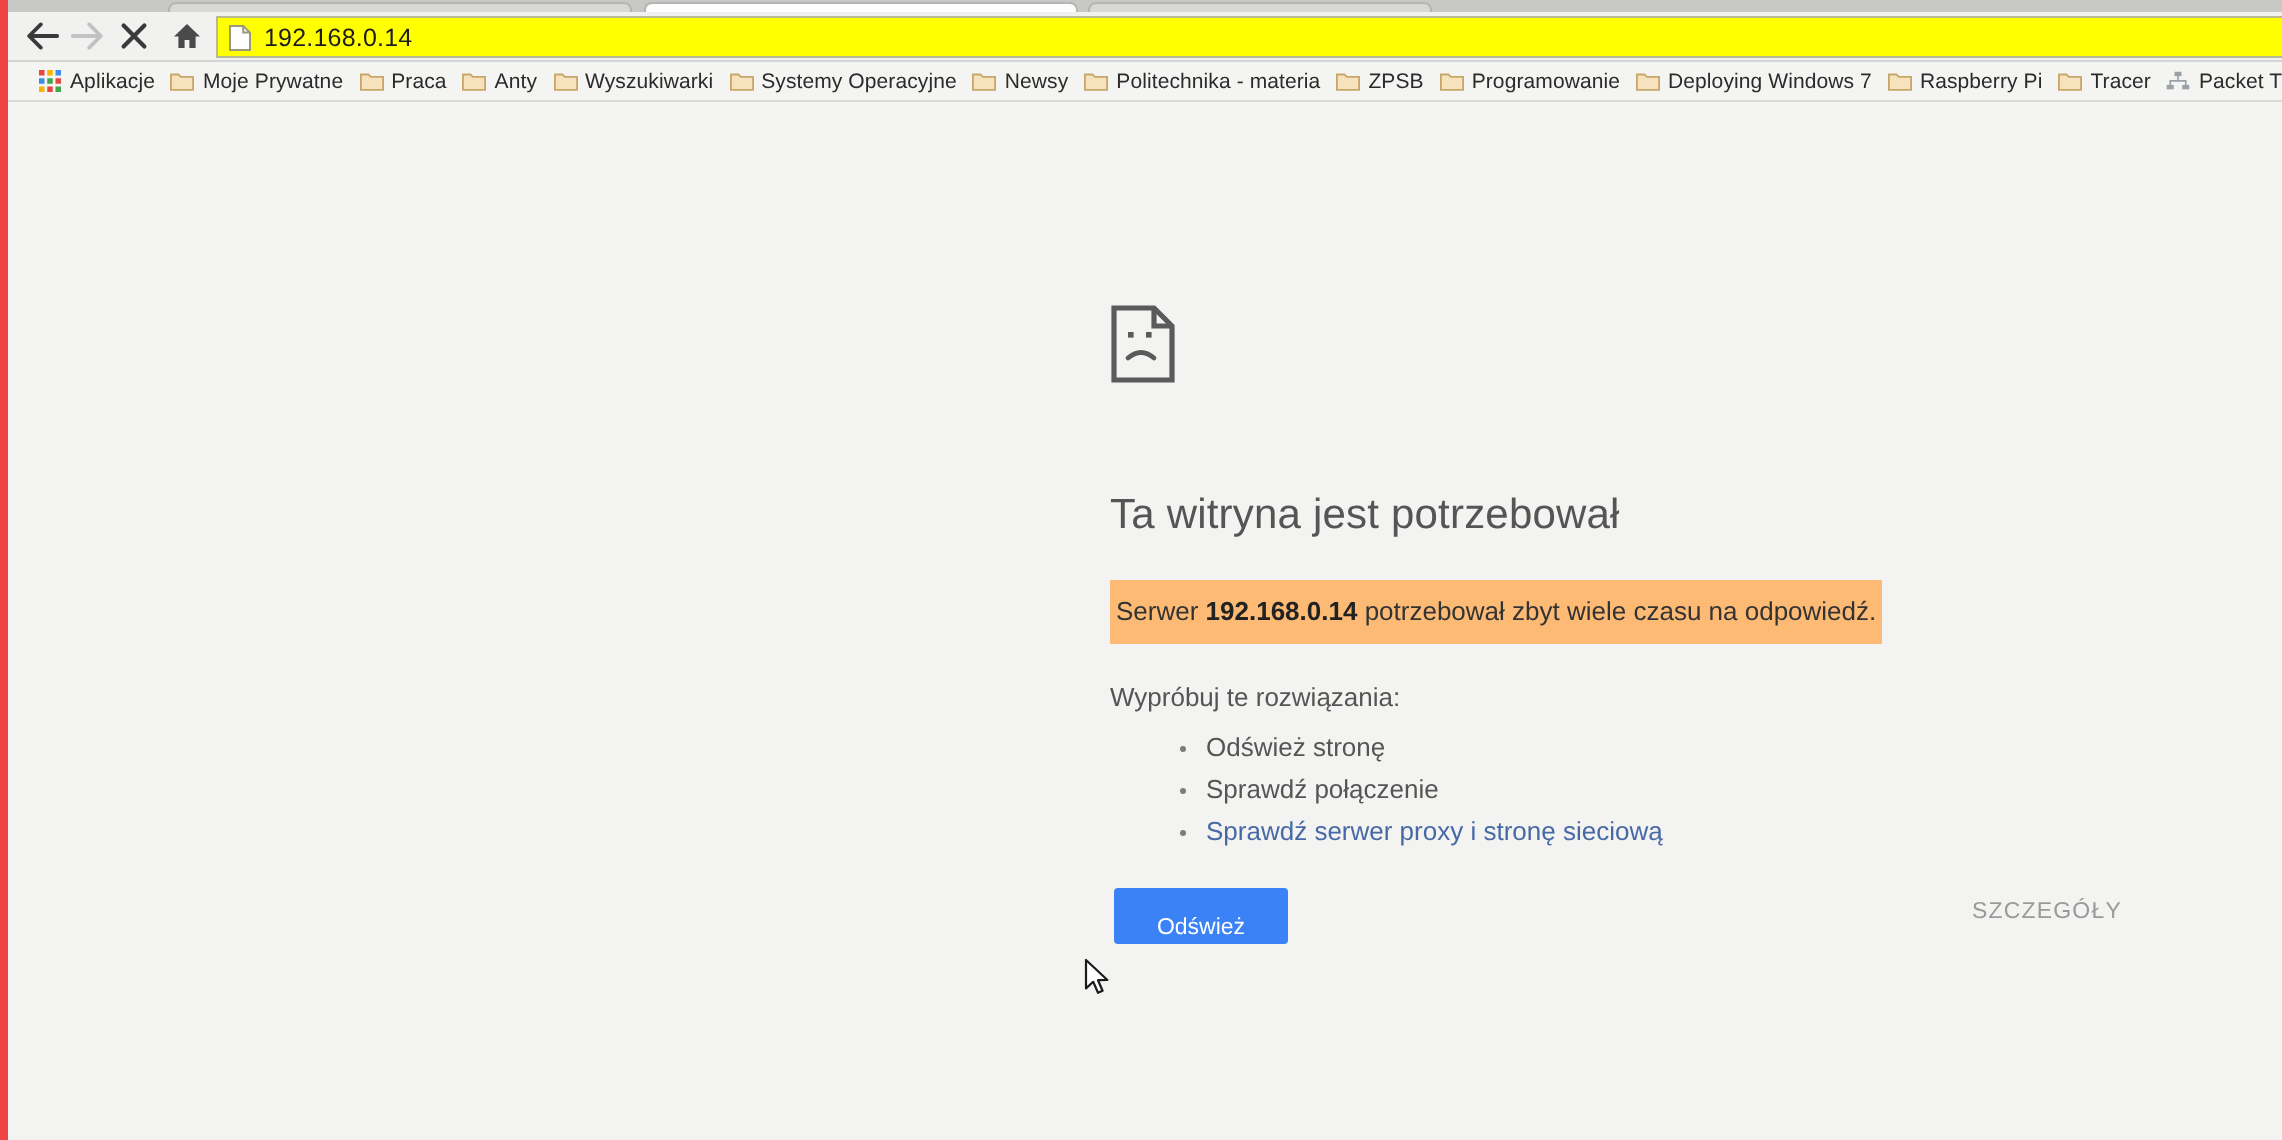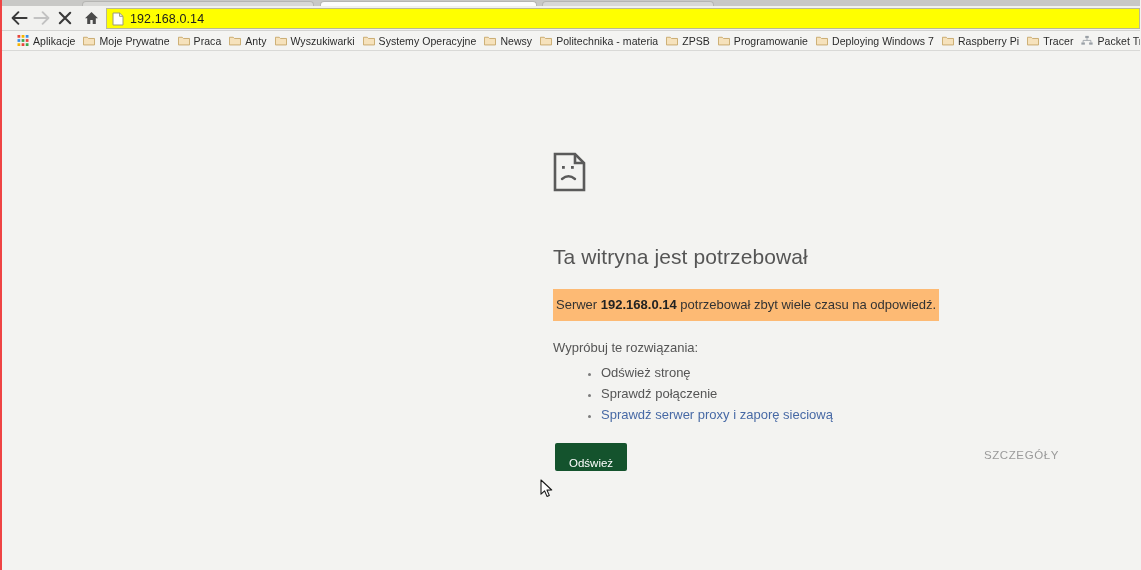--- a/index.html
+++ b/index.html
@@ -14,21 +14,21 @@
     font-family: "Liberation Sans", sans-serif;
     -webkit-font-smoothing: antialiased;
   }
 
   #browser {
     position: relative;
     width: 1141px;
     height: 570px;
     background: #f3f3f1;
     box-sizing: border-box;
-    border-left: 2px solid #ef4444;
+    border-left: 4px solid #ef4444;
   }
 
   
   .tabstrip {
     position: absolute;
     left: 0; top: 0;
     width: 1138px;
     height: 6px;
     background: #c8c8c6;
     overflow: hidden;
@@ -210,23 +210,23 @@
 
   .action-row {
     position: relative;
     width: 506px;
     height: 30px;
   }
   .reload-btn {
     position: absolute;
     left: 2px;
     top: 0;
-    width: 72px;
+    width: 87px;
     height: 28px;
-    background: #14532d;
+    background: #3b82f6;
     color: #ffffff;
     border: none;
     border-radius: 2px;
     font-size: 11.5px;
     font-family: "Liberation Sans", sans-serif;
     cursor: pointer;
     padding: 14px;
   }
   .details-btn {
     position: absolute;
@@ -426,21 +426,21 @@
 
       <h1 class="err-title">Ta witryna jest potrzebował</h1>
 
       <div class="err-summary"><span>Serwer </span><b>192.168.0.14</b><span> potrzebował zbyt wiele czasu na odpowiedź.</span></div>
 
       <p class="suggest-head">Wypróbuj te rozwiązania:</p>
 
       <ul class="suggest-list">
         <li>Odśwież stronę</li>
         <li>Sprawdź połączenie</li>
-        <li class="link-item">Sprawdź serwer proxy i zaporę sieciową</li>
+        <li class="link-item">Sprawdź serwer proxy i stronę sieciową</li>
       </ul>
 
 
       <div class="action-row">
         <button class="reload-btn">Odśwież</button>
         <button class="details-btn">SZCZEGÓŁY</button>
       </div>
     </div>
 
     <svg class="cursor" viewBox="0 0 13 19">

